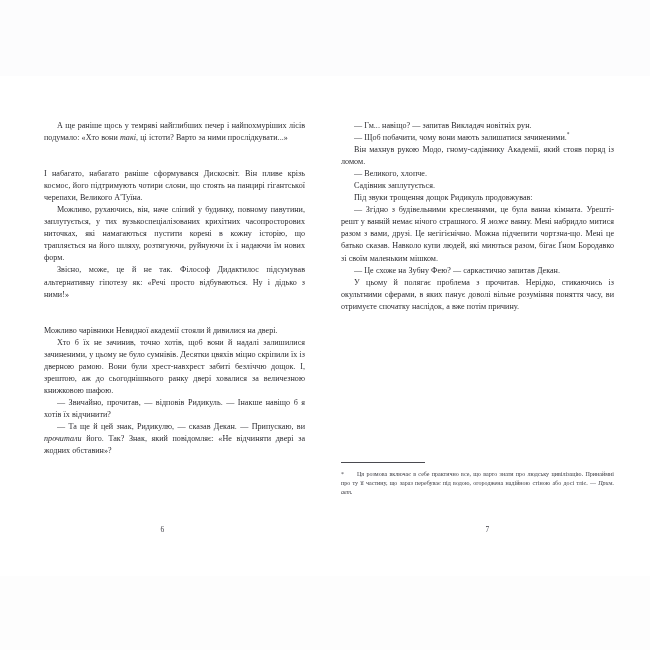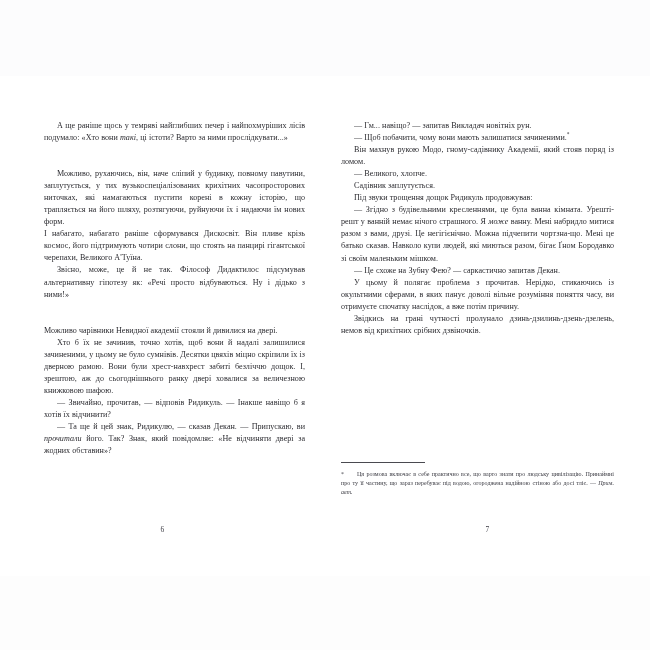--- a/index.html
+++ b/index.html
@@ -142,22 +142,22 @@
 
   <div class="spread">
 
     <div class="page page-left">
       <div class="text-column">
 
         <p class="para indent">А ще раніше щось у темряві найглибших печер і найпо­хмуріших лісів подумало: «Хто вони <em>такі</em>, ці істоти? Вар­то за ними прослідкувати...»</p>
 
         <div class="block-gap-large"></div>
 
+        <p class="para noindent">І набагато, набагато раніше сформувався Дискосвіт. Він пливе крізь космос, його підтримують чотири слони, що стоять на панцирі гігантської черепахи, Великого А'Туїна.</p>
         <p class="para indent">Можливо, рухаючись, він, наче сліпий у будинку, повному павутини, заплутується, у тих вузькоспеціалізованих крихітних часопросторових ниточках, які намагаються пустити корені в кожну історію, що трапляється на його шляху, розтягуючи, руйнуючи їх і надаючи їм нових форм.</p>
-        <p class="para noindent">І набагато, набагато раніше сформувався Дискосвіт. Він пливе крізь космос, його підтримують чотири слони, що стоять на панцирі гігантської черепахи, Великого А'Туїна.</p>
         <p class="para indent">Звісно, може, це й не так. Філософ Дидактилос підсумував альтернативну гіпотезу як: «Речі просто відбуваються. Ну і дідько з ними!»</p>
 
         <div class="block-gap-large"></div>
 
         <p class="para noindent">Можливо чарівники Невидної академії стояли й дивилися на двері.</p>
         <p class="para indent">Хто б їх не зачинив, точно хотів, щоб вони й надалі залишилися зачиненими, у цьому не було сумнівів. Десятки цвяхів міцно скріпили їх із дверною рамою. Вони були хрест-навхрест забиті безліччю дощок. І, зрештою, аж до сьогоднішнього ранку двері ховалися за величезною книжковою шафою.</p>
         <p class="para indent">— Звичайно, прочитав, — відповів Ридикуль. — Інакше навіщо б я хотів їх відчинити?</p>
         <p class="para indent">— Та ще й цей знак, Ридикулю, — сказав Декан. — При­пускаю, ви <em>прочитали</em> його. Так? Знак, який повідомляє: «Не відчиняти двері за жодних обставин»?</p>
 
       </div>
@@ -170,21 +170,20 @@
 
         <p class="para indent">— Гм... навіщо? — запитав Викладач новітніх рун.</p>
         <p class="para indent">— Щоб побачити, чому вони мають залишатися зачи­неними.<sup class="fn-ref">*</sup></p>
         <p class="para indent">Він махнув рукою Модо, гному-садівнику Академії, який стояв поряд із ломом.</p>
         <p class="para indent">— Великого, хлопче.</p>
         <p class="para indent">Садівник заплутується.</p>
         <p class="para indent">Під звуки трощення дощок Ридикуль продовжував:</p>
         <p class="para indent">— Згідно з будівельними кресленнями, це була ван­на кімната. Урешті-решт у ванній немає нічого страш­ного. Я <em>може</em> ванну. Мені набридло митися разом з вами, друзі. Це негігієнічно. Можна підчепити чортзна-що. Мені це батько сказав. Навколо купи людей, які ми­ються разом, бігає Ґном Бородавко зі своїм маленьким мішком.</p>
         <p class="para indent">— Це схоже на Зубну Фею? — саркастично запитав Декан.</p>
         <p class="para indent">У цьому й полягає проблема з прочитав. Нерідко, стикаючись із окультними сферами, в яких панує доволі вільне розуміння поняття часу, ви отримуєте спочатку наслідок, а вже потім причину.</p>
-        <p class="para indent">Звідкись на грані чутності пролунало дзинь-дзилинь-дзень-дзелень, немов від крихітних срібних дзвіночків.</p>
 
       </div>
 
       <div class="footnote-zone">
         <div class="footnote-rule"></div>
         <p class="footnote-body"><span class="footnote-marker">*</span>Ця розмова включає в себе практично все, що варто знати про люд­ську цивілізацію. Принаймні про ту її частину, що зараз перебуває під водою, огороджена надійною стіною або досі тліє. — <em>Прим. авт.</em></p>
       </div>
 
       <div class="folio">7</div>
     </div>

